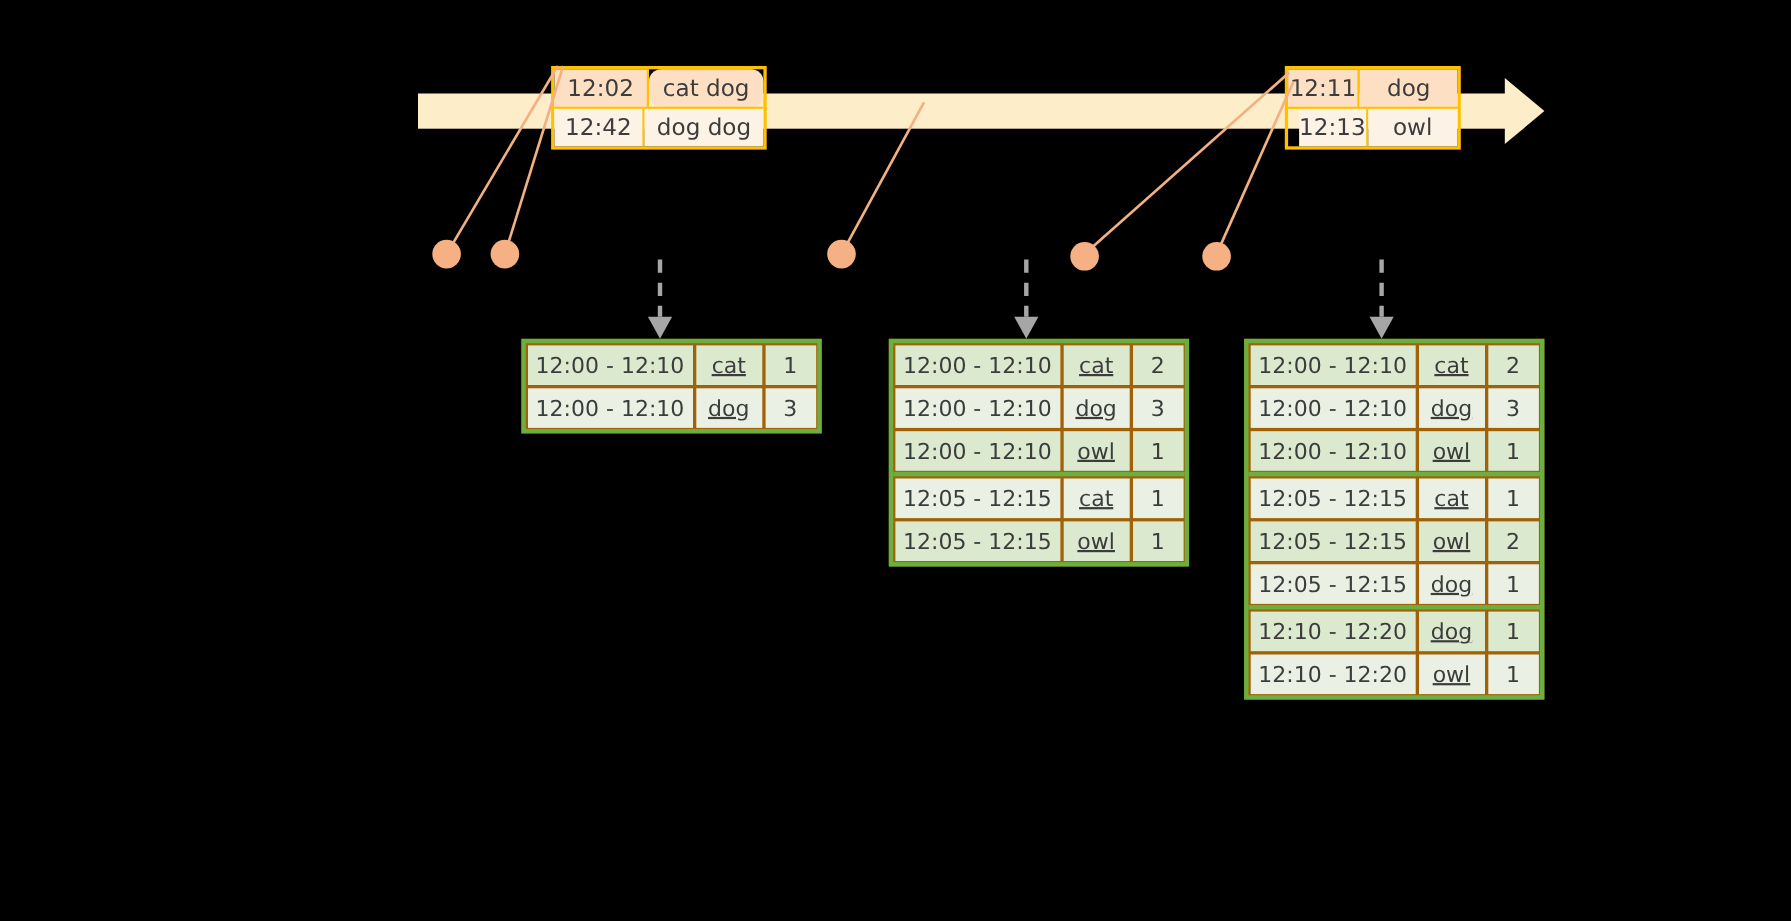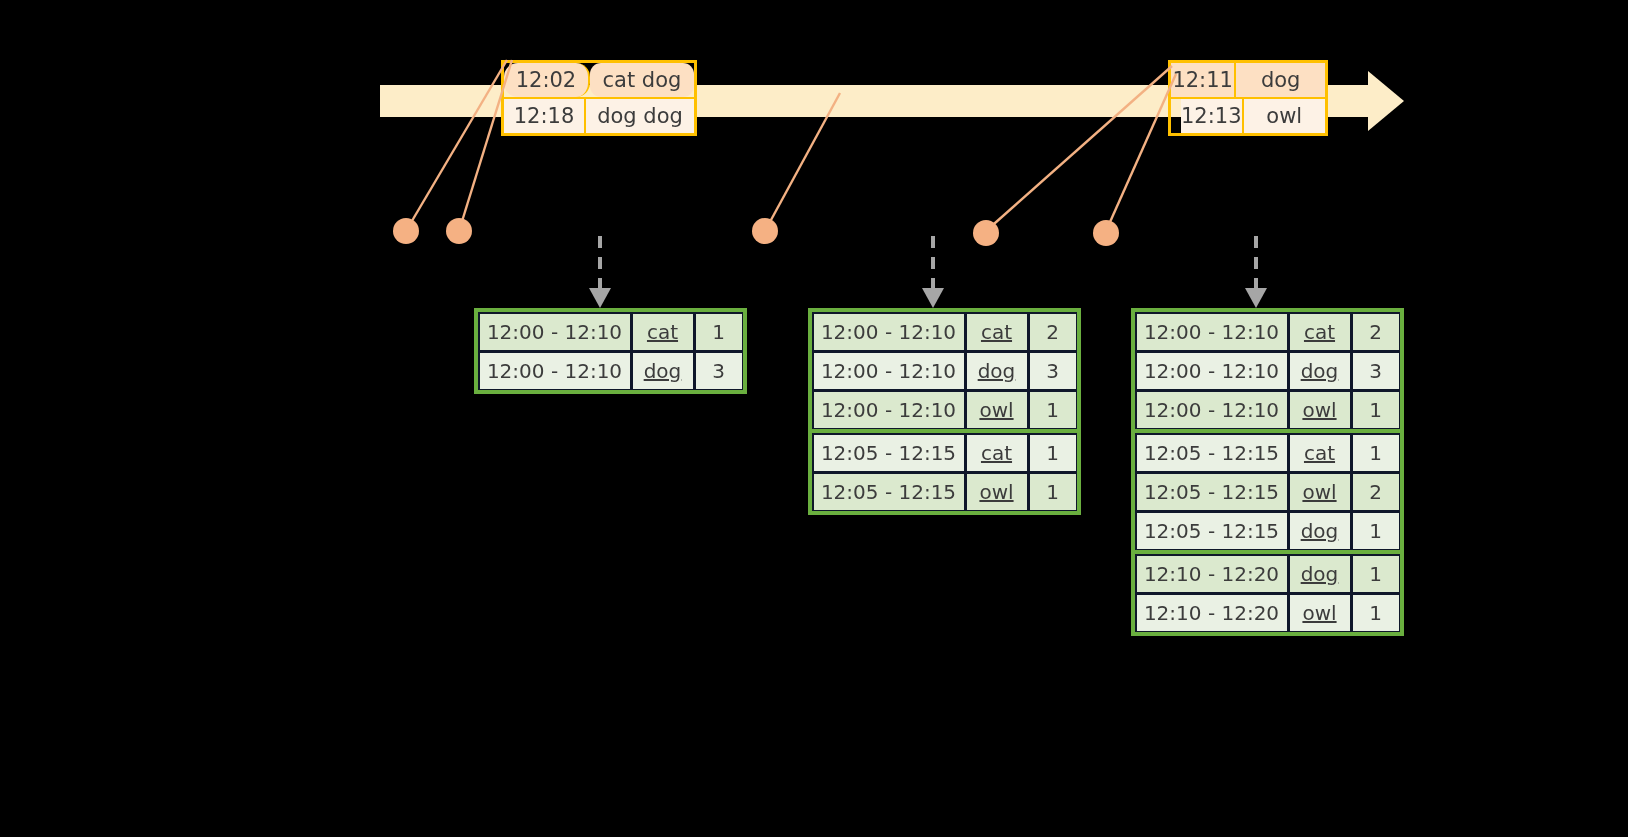--- a/index.html
+++ b/index.html
@@ -30,21 +30,21 @@
   .conn{position:absolute;overflow:visible;}
   .conn line{stroke:#f3b183;stroke-width:2.4;}
 
   
   .darrow{position:absolute;overflow:visible;}
   .darrow line{stroke:#a6a6a6;stroke-width:4;stroke-dasharray:12 9;}
   .darrow polygon{fill:#a6a6a6;}
 
   
   .gtable{position:absolute;border:4px solid #6aaf3f;box-sizing:border-box;
-          display:flex;flex-direction:column;background:#0f172a;}
+          display:flex;flex-direction:column;background:#a16207;}
   .grow{display:flex;}
   .gcell{font-size:20px;color:#3c3c3c;box-sizing:border-box;
          display:flex;align-items:center;justify-content:center;
          height:36px;margin:1.5px;}
   .gr-a .gcell{background:#dbe9ce;}
   .gr-b .gcell{background:#eaf1e4;}
   .gsep{height:4px;background:#6aaf3f;}
   .c-win{width:150px;}
   .c-key{width:60px;text-decoration:underline;}
   .c-cnt{width:46px;}
@@ -52,25 +52,25 @@
 </head>
 <body>
 
 <div id="stage">
 
   <div class="tl-bar" style="left:380px;top:85px;width:990px;height:32px;"></div>
   <div class="tl-head" style="left:1368px;top:71px;"></div>
 
   <div class="ebox" style="left:501px;top:60px;width:196px;height:76px;">
     <div class="erow shade-a">
-      <div class="ecell t" style="width:106px;border-radius:14px;">12:02</div>
+      <div class="ecell t" style="width:106px;">12:02</div>
       <div class="ecell" style="width:129px;border-radius:11px;">cat dog</div>
     </div>
     <div class="erow shade-b">
-      <div class="ecell t" style="width:82px;">12:18</div>
+      <div class="ecell t" style="width:82px;">12:42</div>
       <div class="ecell" style="width:108px;">dog dog</div>
     </div>
   </div>
 
 
   <div class="ebox" style="left:1168px;top:60px;width:160px;height:76px;">
     <div class="erow shade-a">
       <div class="ecell t" style="width:72px;">12:11</div>
       <div class="ecell" style="width:98px;">dog</div>
     </div>

